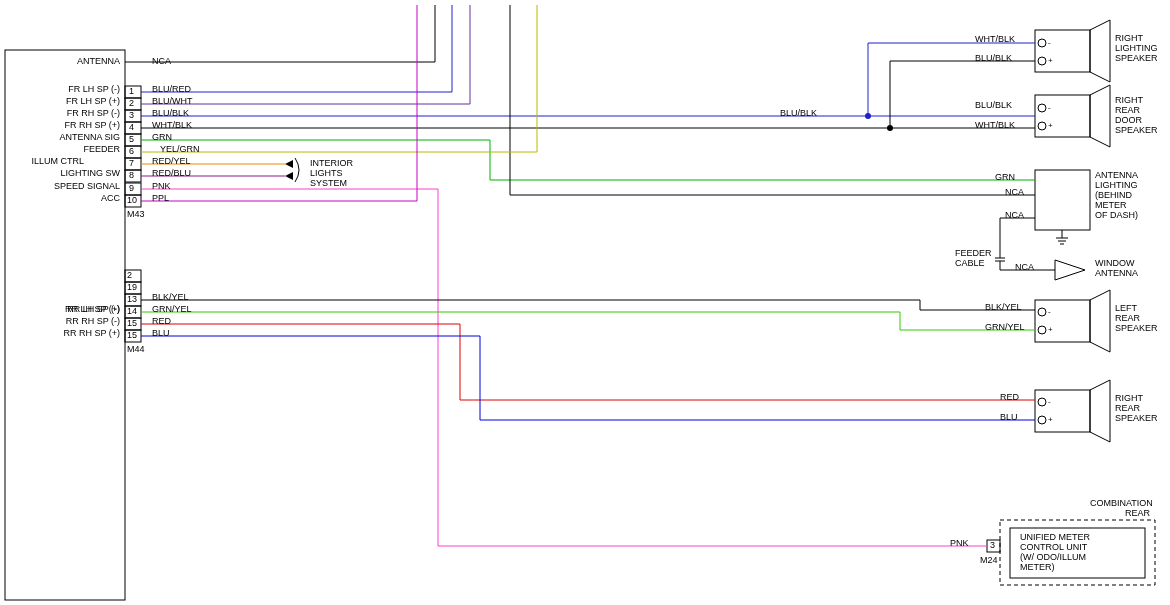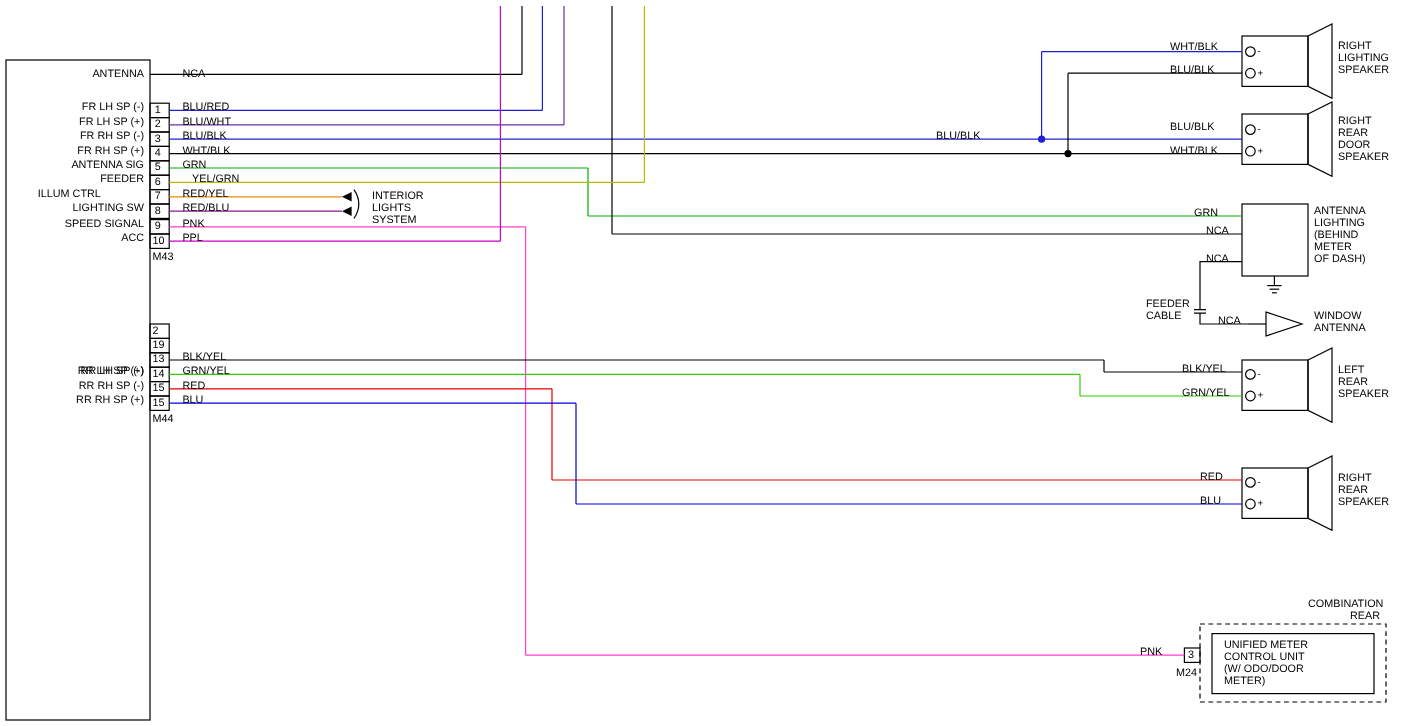--- a/index.html
+++ b/index.html
@@ -242,14 +242,14 @@
 <div class="lbl" style="left:1115px;top:403px">REAR</div>
 <div class="lbl" style="left:1115px;top:413px">SPEAKER</div>
 
 <div class="lbl" style="left:1090px;top:498px">COMBINATION</div>
 <div class="lbl" style="left:1125px;top:508px">REAR</div>
 <div class="lbl" style="left:950px;top:538px">PNK</div>
 <div class="lbl" style="left:990px;top:540px">3</div>
 <div class="lbl" style="left:980px;top:555px">M24</div>
 <div class="lbl" style="left:1020px;top:532px">UNIFIED METER</div>
 <div class="lbl" style="left:1020px;top:542px">CONTROL UNIT</div>
-<div class="lbl" style="left:1020px;top:552px">(W/ ODO/DOOR</div>
+<div class="lbl" style="left:1020px;top:552px">(W/ ODO/ILLUM</div>
 <div class="lbl" style="left:1020px;top:562px">METER)</div>
 
 </body></html>

